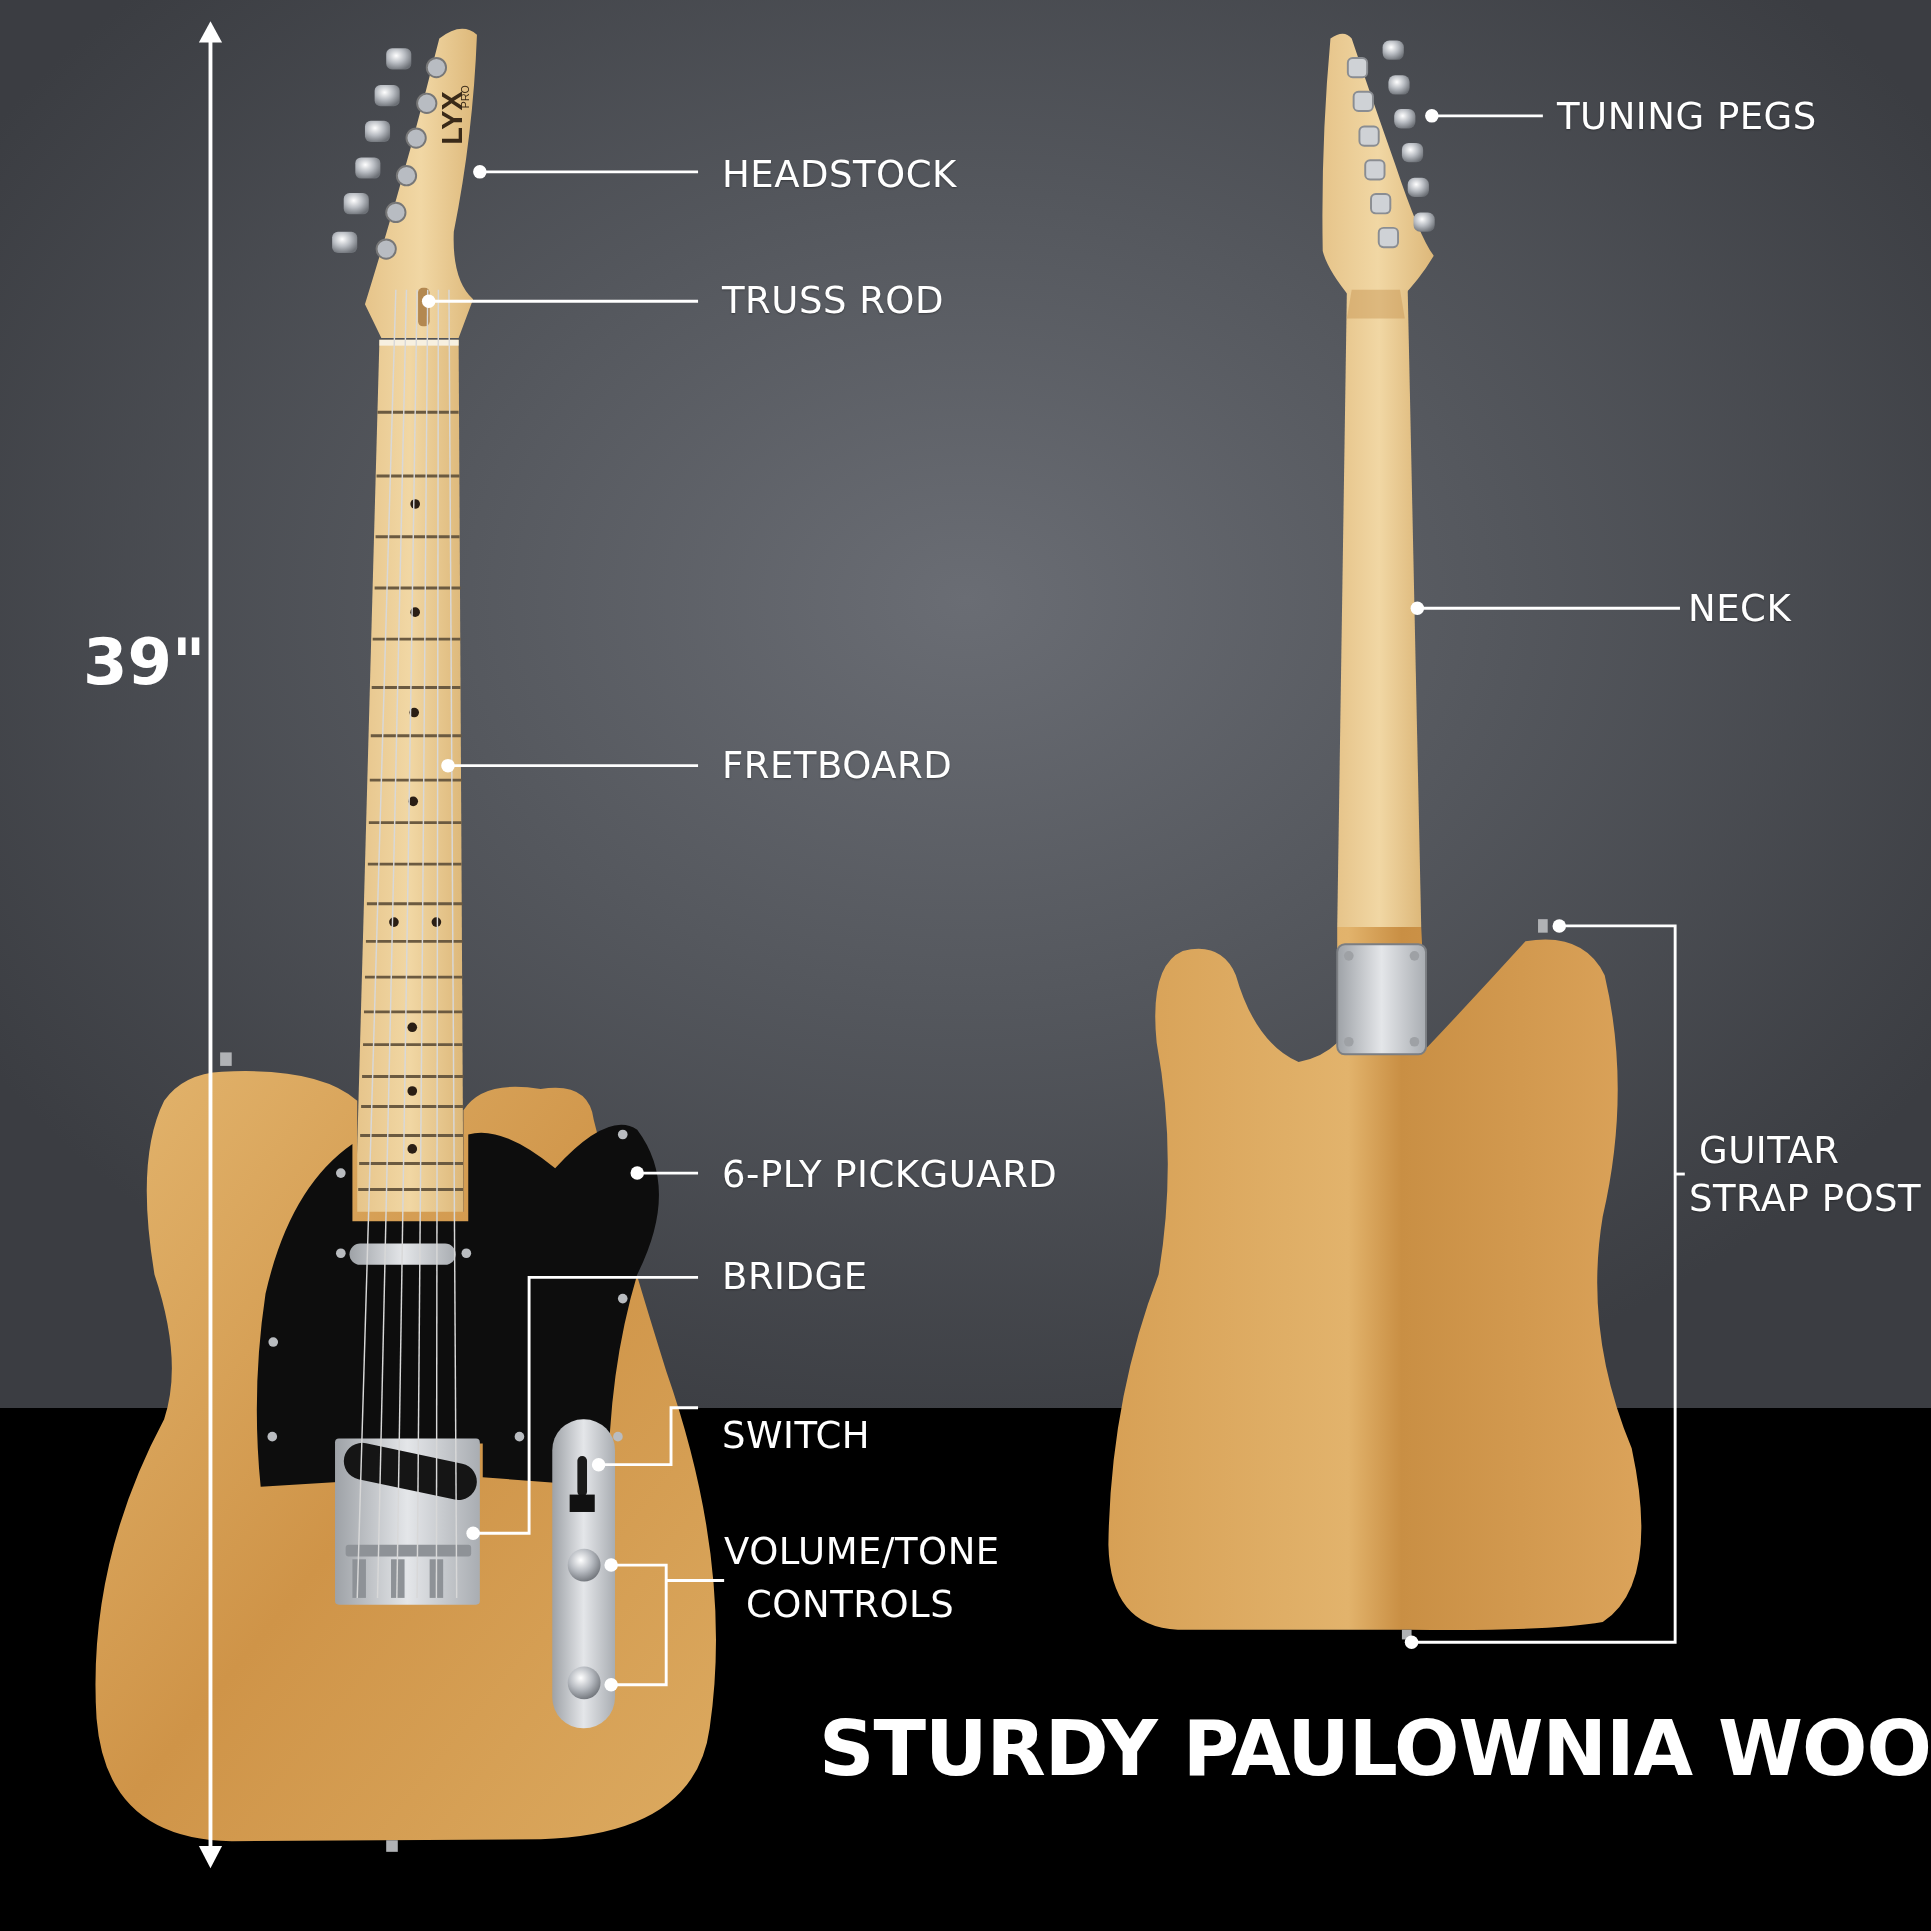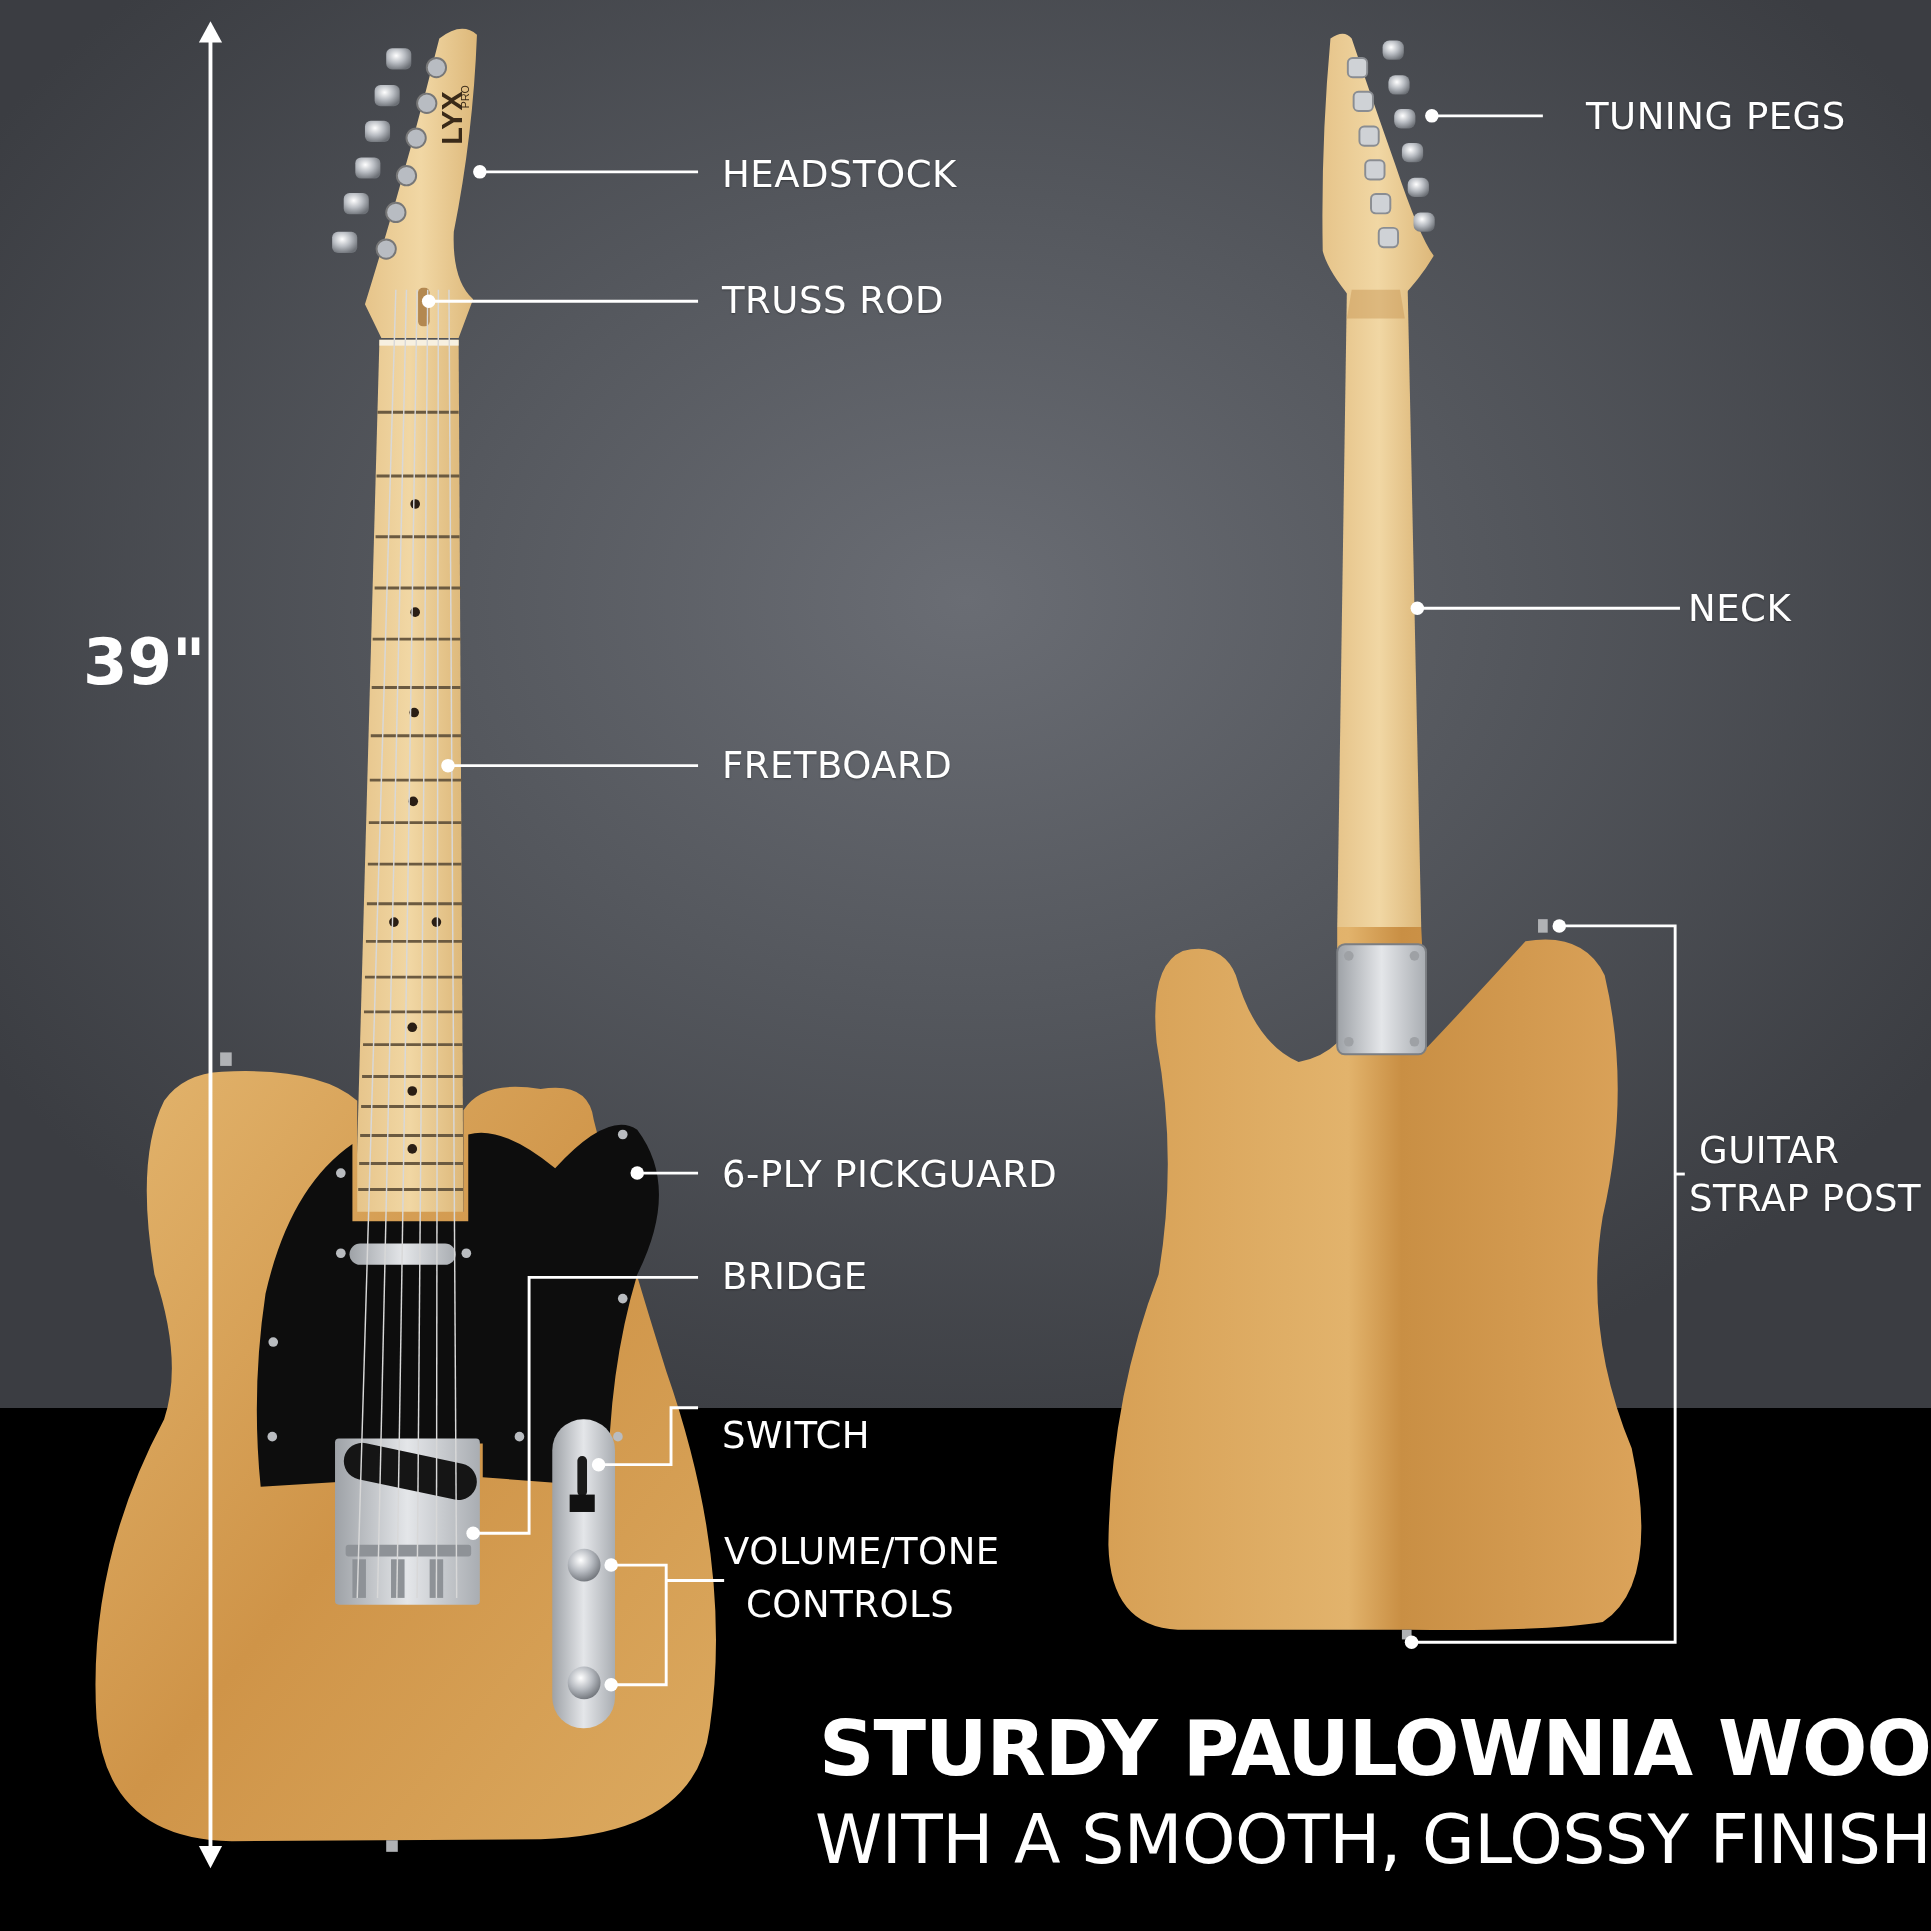--- a/index.html
+++ b/index.html
@@ -233,21 +233,20 @@
   <div class="dim" style="left:83px;top:630px;">39"</div>
 
   <div class="label" style="left:722px;top:151px;">HEADSTOCK</div>
   <div class="label" style="left:722px;top:277px;">TRUSS ROD</div>
   <div class="label" style="left:722px;top:742px;">FRETBOARD</div>
   <div class="label" style="left:722px;top:1151px;">6-PLY PICKGUARD</div>
   <div class="label" style="left:722px;top:1253px;">BRIDGE</div>
   <div class="label" style="left:722px;top:1412px;">SWITCH</div>
   <div class="label" style="left:724px;top:1528px;">VOLUME/TONE</div>
   <div class="label" style="left:724px;top:1581px;margin-left:22px;">CONTROLS</div>
-  <div class="label" style="left:1557px;top:93px;margin-left:29px;">TUNING PEGS</div>
+  <div class="label" style="left:1557px;top:93px;">TUNING PEGS</div>
   <div class="label" style="left:1688px;top:585px;">NECK</div>
   <div class="label" style="left:1689px;top:1127px;margin-left:10px;">GUITAR</div>
   <div class="label" style="left:1689px;top:1175px;">STRAP POST</div>
 
   <div class="headline h1">STURDY PAULOWNIA WOOD</div>
-  <div class="headline h2">WITH A SMOOTH, GLOSSY FINISH</div>
 </div>
 
 
 </body></html>

